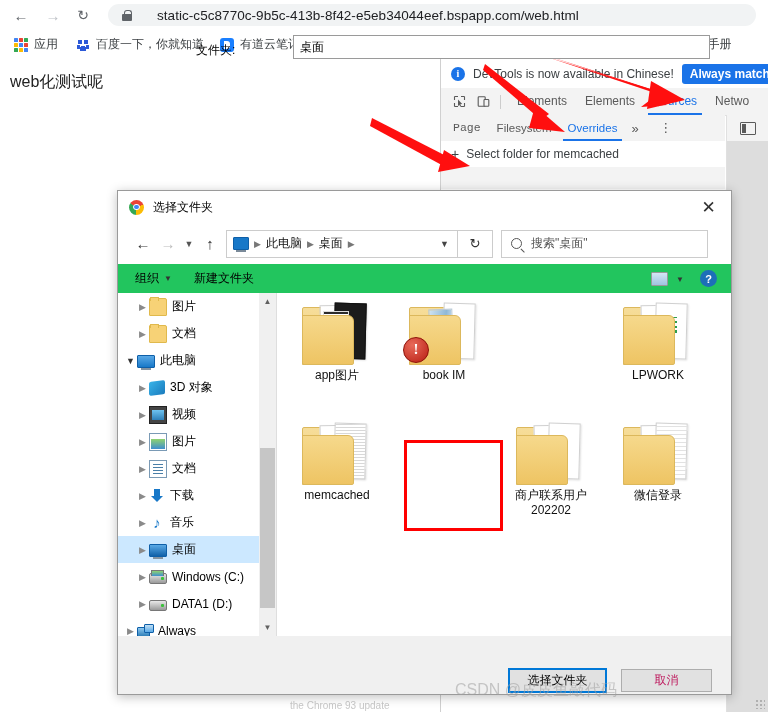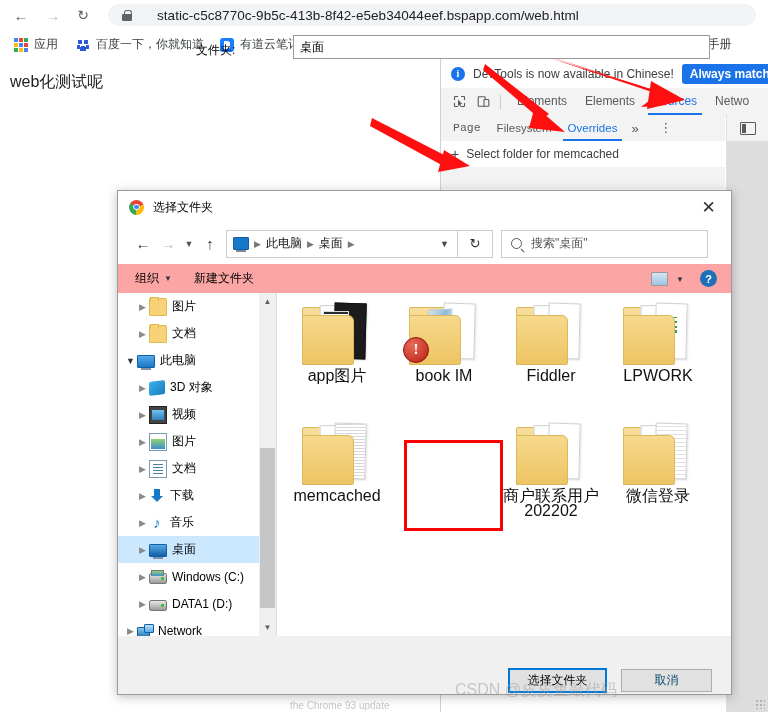--- a/index.html
+++ b/index.html
@@ -108,21 +108,21 @@
   #bc-pc-icon::after{content:"";position:absolute;left:2px;bottom:-3px;width:10px;height:2px;background:#7a8a99;}
   .bc-sep{color:#777;font-size:9px;margin:0 5px;}
   .bc-item{font-size:12px;color:#111;white-space:nowrap;}
   #bc-caret{margin-left:auto;margin-right:8px;font-size:9px;color:#444;}
   #nb-refresh{margin-left:0px;width:34px;height:26px;border:1px solid #ccc;border-left:none;background:#fff;display:flex;align-items:center;justify-content:center;font-size:13px;color:#333;}
   #dlg-search{margin-left:8px;width:205px;height:26px;border:1px solid #cccccc;background:#fff;display:flex;align-items:center;}
   #search-icon{margin-left:9px;width:9px;height:9px;border:1.4px solid #555;border-radius:50%;position:relative;flex:none;}
   #search-icon::after{content:"";position:absolute;right:-4px;bottom:-3px;width:5px;height:1.4px;background:#555;transform:rotate(45deg);}
   #search-placeholder{margin-left:9px;font-size:12px;color:#555;}
 
-  #dlg-cmdbar{position:absolute;left:0;top:73px;width:613px;height:29px;background:#fca5a5;border-bottom:1px solid #dedede;display:flex;align-items:center;}
+  #dlg-cmdbar{position:absolute;left:0;top:73px;width:613px;height:29px;background:#22c55e;border-bottom:1px solid #dedede;display:flex;align-items:center;}
   .cmd{font-size:12px;color:#000;margin-left:17px;display:flex;align-items:center;}
   .cmd .tri{margin-left:5px;font-size:8px;color:#333;}
   #view-icon{position:absolute;right:63px;top:8px;width:15px;height:12px;border:1px solid #999;background:linear-gradient(#d4e6f5,#9fc4e0);border-radius:1px;}
   #view-caret{position:absolute;right:47px;top:11px;font-size:8px;color:#333;}
   #help-icon{position:absolute;right:14px;top:6px;width:17px;height:17px;border-radius:50%;background:#1d6fb8;color:#fff;font-size:11px;font-weight:bold;display:flex;align-items:center;justify-content:center;}
 
   #dlg-main{position:absolute;left:0;top:102px;width:613px;height:343px;background:#ffffff;border-bottom:1px solid #dedede;}
   #tree-pane{position:absolute;left:0;top:0;width:141px;height:343px;background:#ffffff;overflow:hidden;}
   .tree-item{height:27px;display:flex;align-items:center;white-space:nowrap;}
   .tree-item.sel{background:#cce8ff;}
@@ -164,34 +164,34 @@
 
   #files-pane{position:absolute;left:159px;top:0;right:0;height:343px;background:#ffffff;}
   .file-cell{position:absolute;width:108px;text-align:center;}
   .folder-ico{position:relative;width:74px;height:64px;margin:0 auto;}
   .folder-back{position:absolute;left:2px;top:6px;width:46px;height:56px;background:linear-gradient(#f6dd9a,#f3cf72);border:1px solid #dcb85c;border-radius:2px 2px 0 0;}
   .folder-papers{position:absolute;left:20px;top:2px;width:48px;height:56px;}
   .paper{position:absolute;background:#fff;border:1px solid #d0d0d0;box-shadow:1px 1px 2px rgba(0,0,0,0.12);}
   .p1{left:0;top:2px;width:30px;height:52px;transform:rotate(-1deg);}
   .p2{left:14px;top:0px;width:30px;height:54px;transform:rotate(1.5deg);}
   .folder-front{position:absolute;left:2px;top:14px;width:50px;height:48px;background:linear-gradient(#f6d98c,#eec463);border:1px solid #dcb85c;border-radius:1px 6px 2px 2px;}
-  .file-label{margin-top:3px;font-size:16px;color:#111;line-height:15px;word-wrap:break-word;}
+  .file-label{margin-top:3px;font-size:12px;color:#111;line-height:15px;word-wrap:break-word;}
   .err-badge{position:absolute;left:-4px;top:36px;width:24px;height:24px;border-radius:50%;background:radial-gradient(circle at 35% 30%,#e86a5a,#b81d12);border:1px solid #8e1008;color:#fff;font-size:15px;font-weight:bold;line-height:22px;text-align:center;font-family:"Liberation Serif",serif;}
   #test-highlight{position:absolute;left:404px;top:440px;width:99px;height:91px;border:3px solid #ff0000;box-sizing:border-box;}
   .plain-folder{position:relative;width:74px;height:64px;margin:0 auto;}
   .plain-folder .pf-back{position:absolute;left:6px;top:5px;width:62px;height:56px;background:linear-gradient(#f8e2a4,#f2cd6d);border:1px solid #e3bd5c;border-radius:2px 8px 2px 2px;}
   .plain-folder .pf-front{position:absolute;left:6px;top:16px;width:54px;height:45px;background:linear-gradient(#f7dd95,#edc158);border:1px solid #e0b452;border-radius:1px 7px 2px 2px;}
   .mini-thumb{position:absolute;}
 
   #dlg-footer{position:absolute;left:0;top:445px;width:613px;height:58px;background:#f0f0f0;}
   #filename-label{position:absolute;left:196px;top:42px;font-size:12px;color:#000;}
   #filename-input{position:absolute;left:293px;top:35px;width:415px;height:22px;background:#fff;border:1px solid #9a9a9a;display:flex;align-items:center;}
   #filename-value{margin-left:6px;font-size:12px;color:#000;}
   #btn-select{position:absolute;left:508px;top:668px;width:99px;height:25px;background:#e1e1e1;border:2px solid #0078d7;display:flex;align-items:center;justify-content:center;font-size:12px;color:#000;box-sizing:border-box;}
-  #btn-cancel{position:absolute;left:621px;top:669px;width:91px;height:23px;background:#e1e1e1;border:1px solid #adadad;display:flex;align-items:center;justify-content:center;font-size:12px;color:#0c4a6e;box-sizing:border-box;}
+  #btn-cancel{position:absolute;left:621px;top:669px;width:91px;height:23px;background:#e1e1e1;border:1px solid #adadad;display:flex;align-items:center;justify-content:center;font-size:12px;color:#be185d;box-sizing:border-box;}
   #resize-grip{position:absolute;right:3px;bottom:3px;width:10px;height:10px;
     background-image:radial-gradient(circle,#b0b0b0 1px,transparent 1.2px);
     background-size:4px 4px;}
 
   
   #watermark{position:absolute;left:455px;top:680px;font-size:16px;color:rgba(160,160,160,0.55);white-space:nowrap;font-family:"Liberation Sans","DejaVu Sans",sans-serif;}
 </style>
 </head>
 <body>
 
@@ -423,21 +423,21 @@
         <span class="t-label">Windows (C:)</span>
       </div>
       <div class="tree-item" style="padding-left:18px;">
         <span class="chev">▶</span>
         <span class="t-icon ic-drive"></span>
         <span class="t-label">DATA1 (D:)</span>
       </div>
       <div class="tree-item" style="padding-left:6px;">
         <span class="chev">▶</span>
         <span class="t-icon ic-net"></span>
-        <span class="t-label">Network</span>
+        <span class="t-label">Always</span>
       </div>
     </div>
 
     <div id="tree-scrollbar">
       <div class="sb-arrow" id="sb-up">▲</div>
       <div id="sb-thumb"></div>
       <div class="sb-arrow" id="sb-down">▼</div>
     </div>
 
     <div id="files-pane">
@@ -464,33 +464,20 @@
           <div class="folder-papers">
             <div class="paper p2" style="left:16px;top:0;"></div>
             <div class="mini-thumb" style="left:2px;top:6px;width:22px;height:40px;background:linear-gradient(100deg,#cfe3f0,#8fb8d6 60%,#e8eff5);border:1px solid #b9c9d6;transform:rotate(-2deg);"></div>
           </div>
           <div class="folder-front"></div>
           <div class="err-badge">!</div>
         </div>
         <div class="file-label">book IM</div>
       </div>
 
-      <div class="file-cell" style="left:220px;top:8px;">
-        <div class="folder-ico">
-          <div class="folder-back"></div>
-          <div class="folder-papers">
-            <div class="paper p1"></div>
-            <div class="paper p2"></div>
-            <div class="mini-thumb" style="left:16px;top:22px;width:12px;height:12px;background:
-              radial-gradient(circle at 6px 6px,#bdbdbd 3px,transparent 3.2px);"></div>
-          </div>
-          <div class="folder-front"></div>
-        </div>
-        <div class="file-label">Fiddler</div>
-      </div>
 
       <div class="file-cell" style="left:327px;top:8px;">
         <div class="folder-ico">
           <div class="folder-back"></div>
           <div class="folder-papers">
             <div class="paper p1"></div>
             <div class="paper p2"></div>
             <div class="mini-thumb" style="left:20px;top:14px;width:16px;height:16px;background:
               repeating-linear-gradient(0deg,#2e9e4f 0 2.5px,#fff 2.5px 5px);"></div>
           </div>

